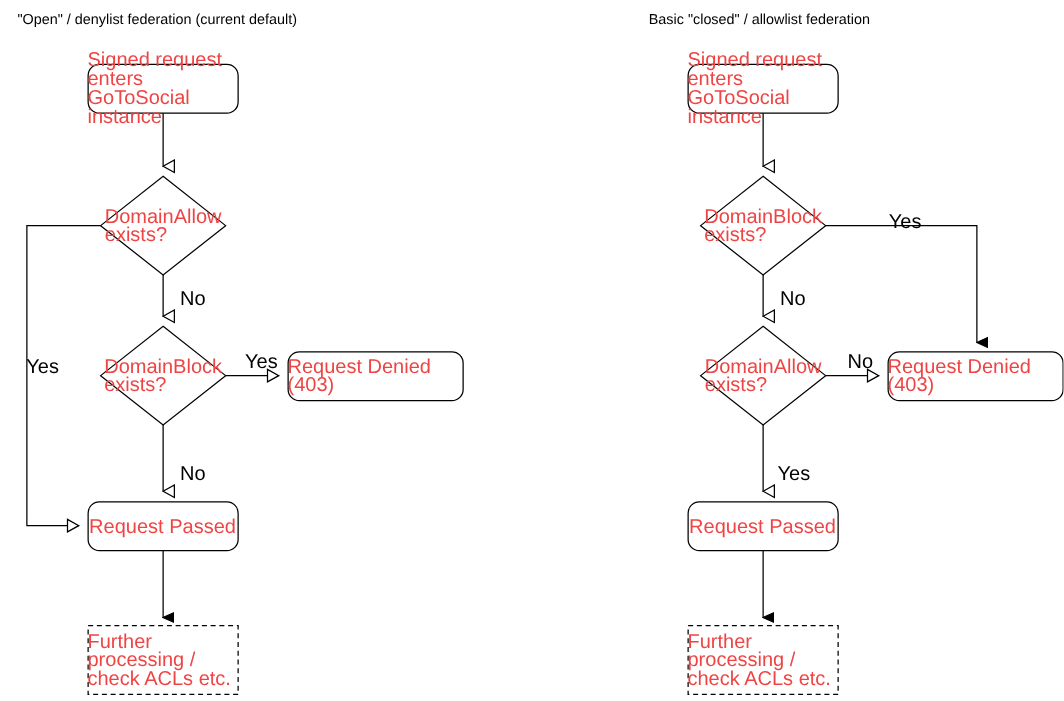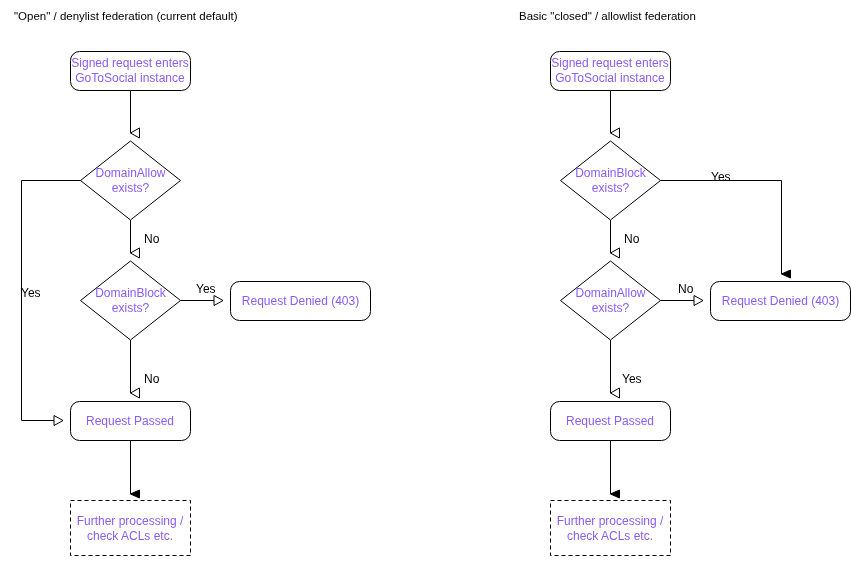--- a/index.html
+++ b/index.html
@@ -27,33 +27,33 @@
   }
   .col-title {
     position: absolute;
     font-size: 11.5px;
     line-height: 14px;
     color: #000000;
     white-space: nowrap;
   }
   .node-label {
     position: absolute;
-    font-size: 12px;
+    font-size: 16px;
     line-height: 15px;
-    text-align: center;
-    color: #8b5cf6;
+    text-align: left;
+    color: #ef4444;
     white-space: pre-line;
     display: flex;
     align-items: center;
     justify-content: center;
     pointer-events: none;
   }
   .edge-label {
     position: absolute;
-    font-size: 12px;
+    font-size: 16px;
     line-height: 13px;
     color: #000000;
     white-space: nowrap;
   }
 </style>
 </head>
 <body>
 
 <div id="canvas">
 

